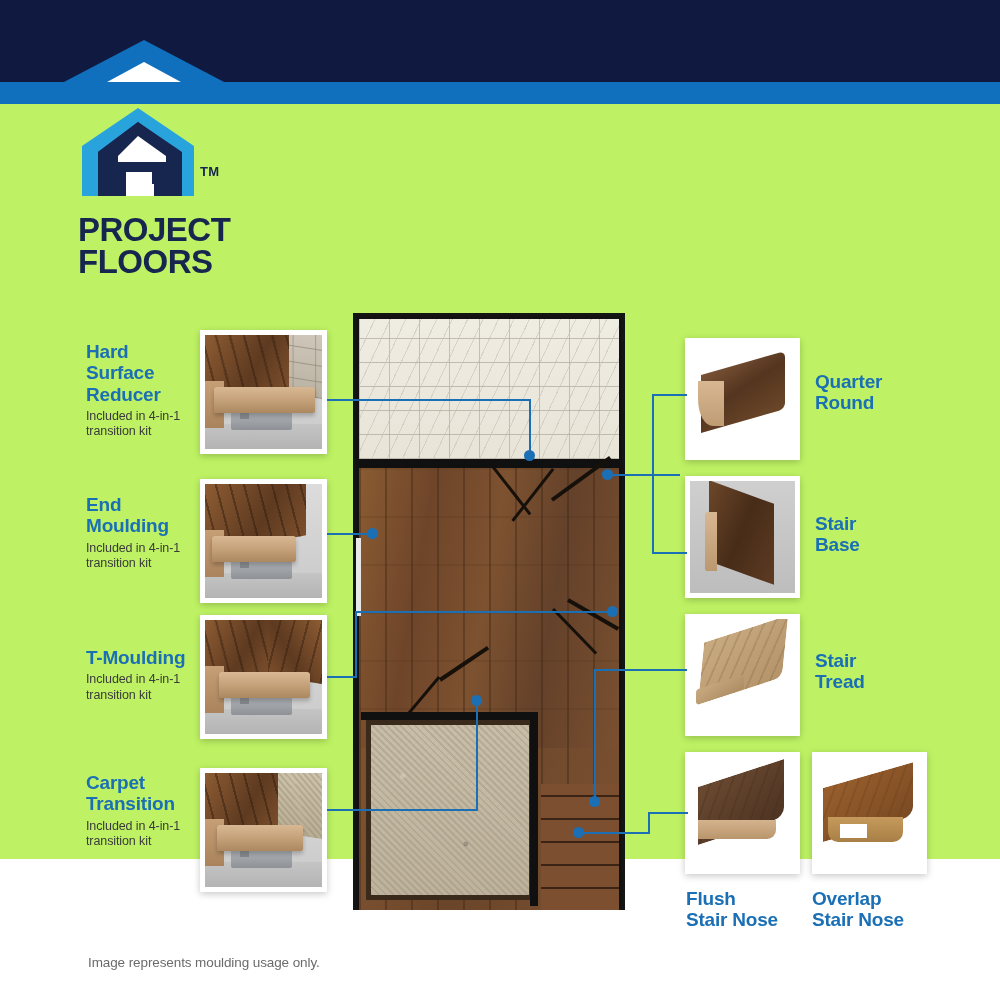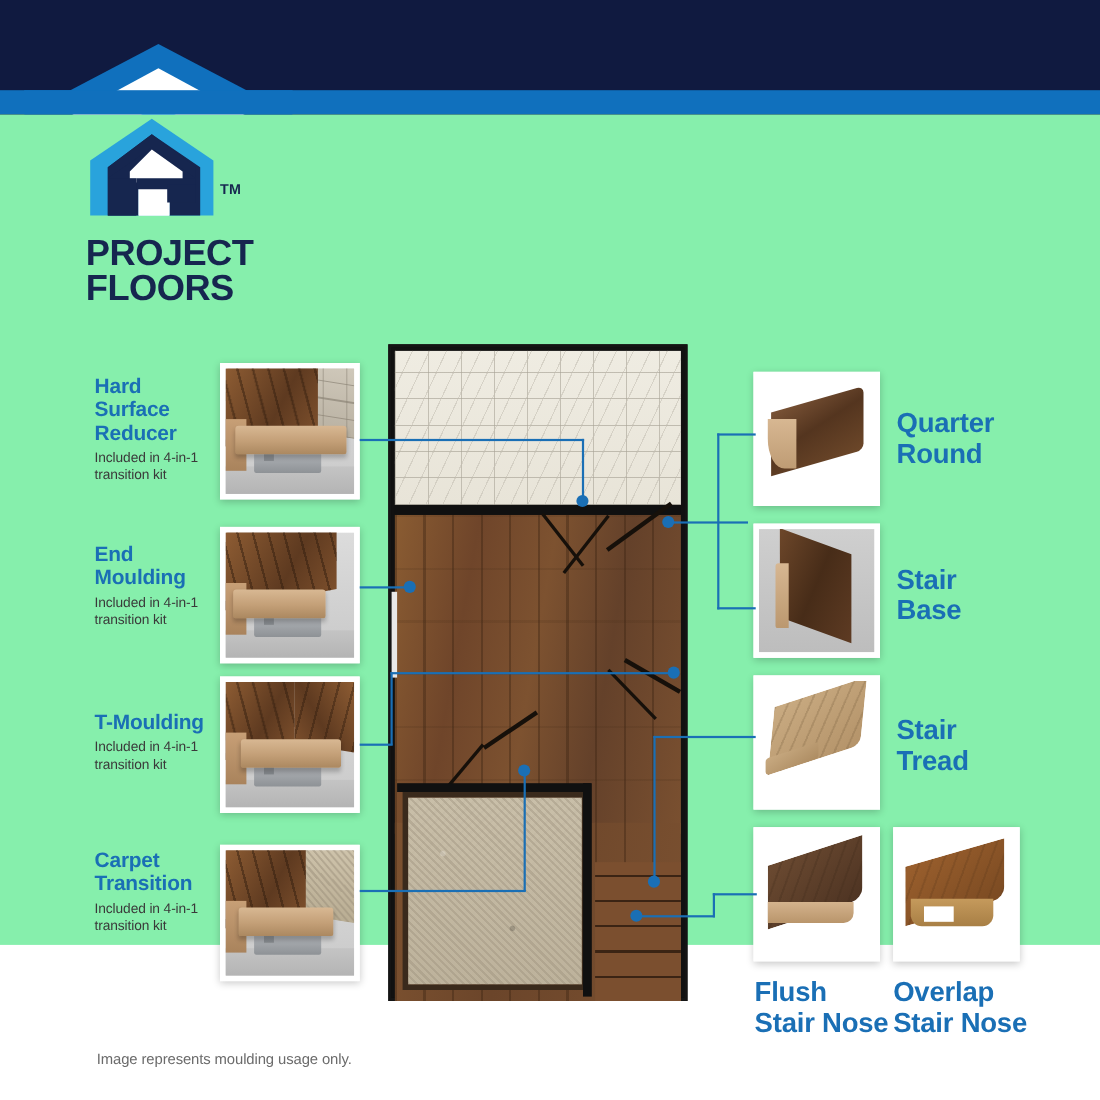--- a/index.html
+++ b/index.html
@@ -3,21 +3,21 @@
 <meta charset="utf-8">
 <title>Project Source Moulding Solutions</title>
 <style>
   * { box-sizing: border-box; margin: 0; padding: 0; }
   html, body {
     width: 1000px; height: 1000px;
     background: #ffffff;
     font-family: "Liberation Sans", sans-serif;
     overflow: hidden;
   }
-  #root { position: relative; width: 1000px; height: 859px; background:#86efac; }
+  #root { position: relative; width: 1000px; height: 859px; background:#bef264; }
 
   
   .header {
     position: absolute; left: 0; top: 0; width: 1000px; height: 104px;
     background: #101a40; overflow: hidden;
   }
   .hdr-blue-band {
     position: absolute; left: 0; bottom: 0; width: 1000px; height: 22px;
     background: #1070bd;
   }
@@ -257,21 +257,21 @@
 
   
   .lbl {
     position: absolute;
     color: #1a6fb5;
     font-weight: 800;
     font-size: 19px;
     line-height: 1.12;
     letter-spacing: -0.2px;
   }
-  .lbl.right-col { font-size: 25px; }
+  .lbl.right-col { font-size: 19px; }
   .sublbl {
     margin-top: 4px;
     color: #3a3a3a;
     font-weight: 400;
     font-size: 12.5px;
     line-height: 1.22;
     letter-spacing: -0.1px;
   }
 
   

